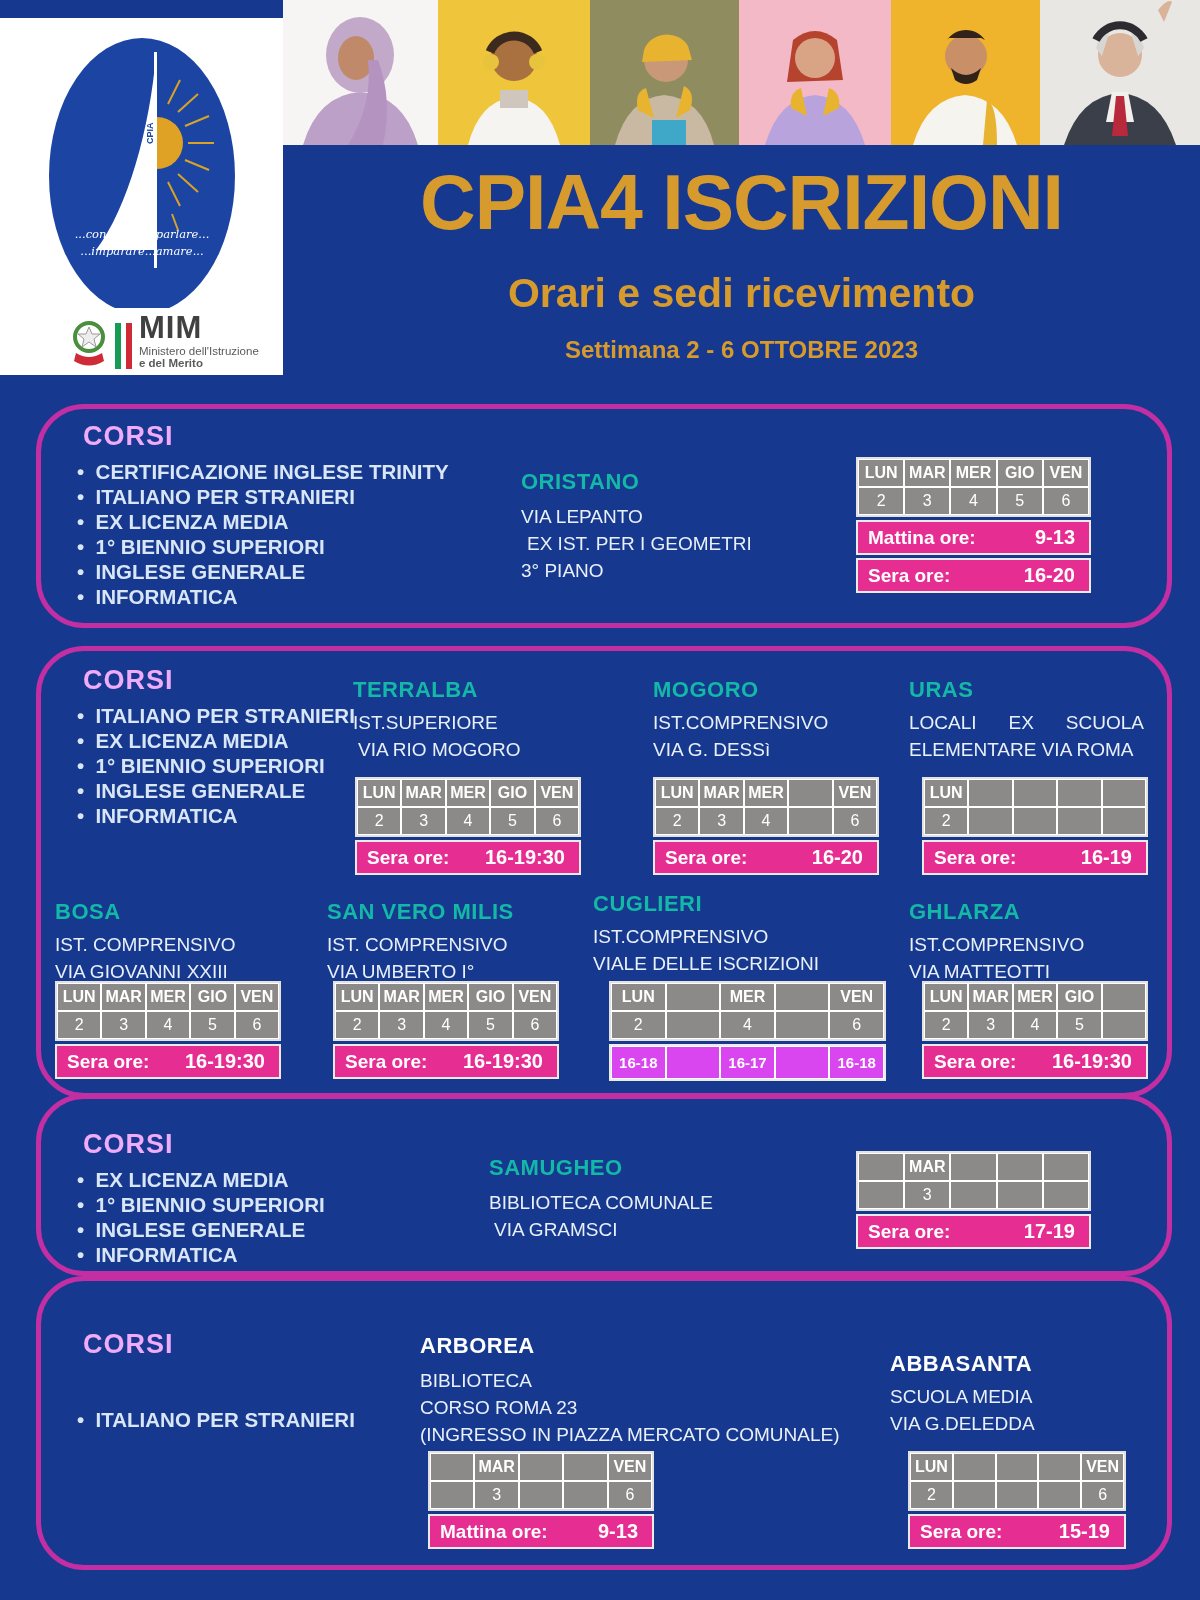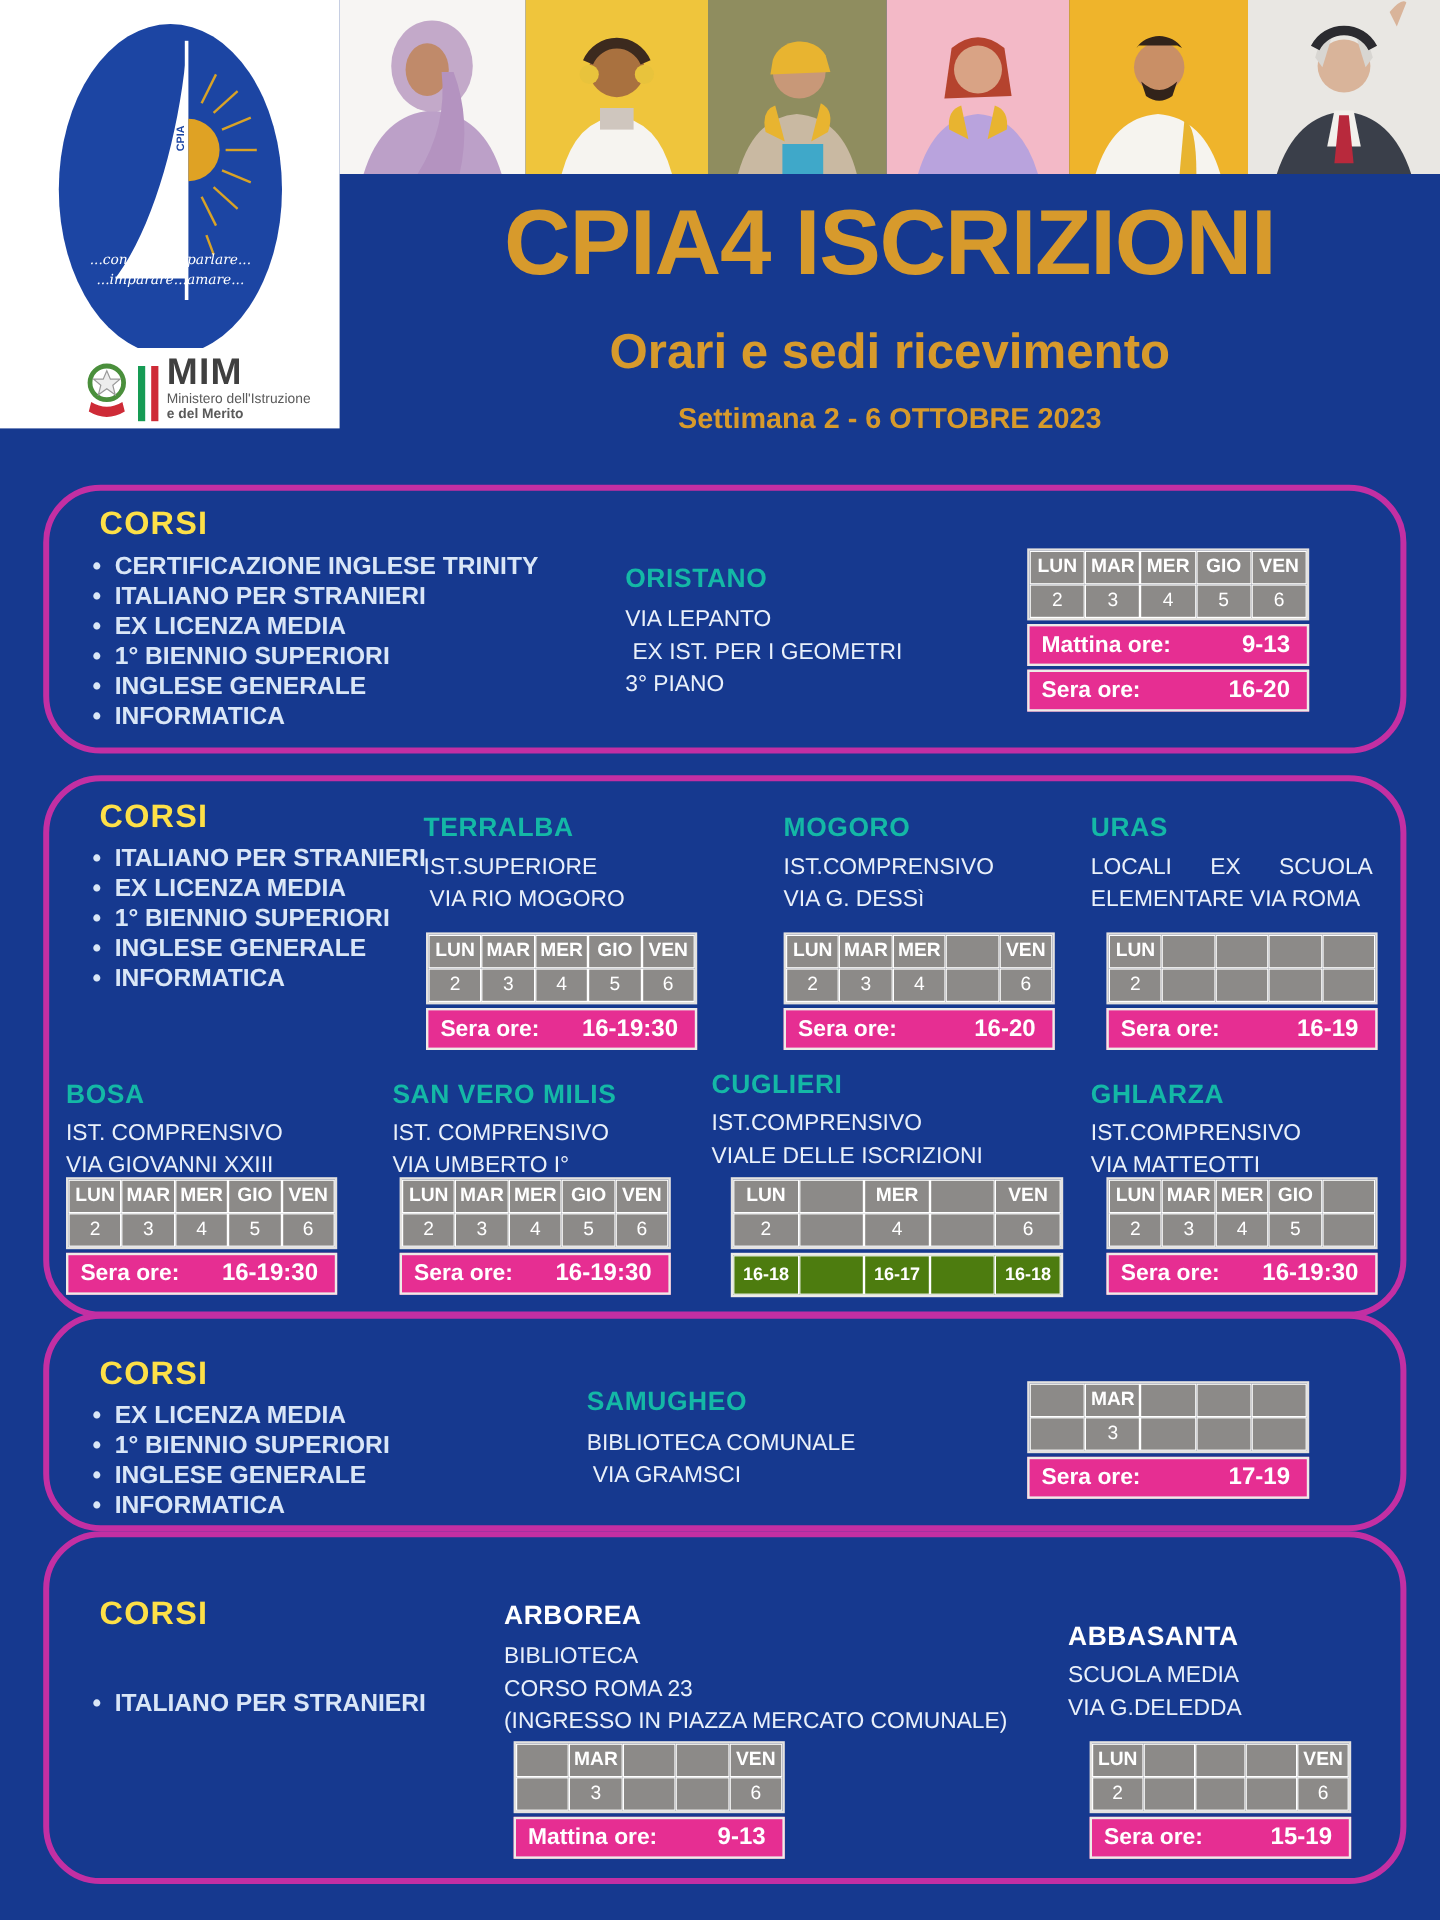--- a/index.html
+++ b/index.html
@@ -1,21 +1,21 @@
 <!DOCTYPE html>
 <html><head>
 <meta charset="utf-8">
 <style>
   html,body{margin:0;padding:0;background:#0d2a6e;}
   .canvas{position:relative;width:1200px;height:1600px;background:#16398F;overflow:hidden;
           font-family:"Liberation Sans",sans-serif;}
   .abs{position:absolute;}
 
   
-  .logo-box{left:0;top:0;width:283px;height:357px;background:#ffffff;}
+  .logo-box{left:0;top:18px;width:283px;height:357px;background:#ffffff;}
   .photo-strip{left:283px;top:0;width:917px;height:145px;display:flex;}
   .seg{height:145px;position:relative;overflow:hidden;}
   .seg svg{position:absolute;bottom:0;left:0;}
   .mim-row{left:70px;top:294px;display:flex;align-items:flex-end;gap:7px;}
   .flagbars{display:flex;gap:5px;margin-top:4px;}
   .bar{width:6px;height:46px;}
   .bar.g{background:#169B54;}
   .bar.r{background:#CE2B37;}
   .mim-txt{line-height:1;}
   .mim-acr{font-size:31px;font-weight:bold;color:#404040;letter-spacing:1px;}
@@ -24,42 +24,42 @@
 
   .title1{left:283px;top:158px;width:917px;text-align:center;color:#D79A2C;
           font-size:77px;font-weight:bold;letter-spacing:-1px;}
   .title2{left:283px;top:270px;width:917px;text-align:center;color:#D79A2C;
           font-size:41px;font-weight:bold;}
   .title3{left:283px;top:336px;width:917px;text-align:center;color:#D79A2C;
           font-size:24px;font-weight:bold;}
 
   
   .section{position:absolute;border:5px solid #C32FA3;border-radius:48px;}
-  .corsi{color:#fde047;font-size:27px;font-weight:bold;letter-spacing:1px;}
+  .corsi{color:#f0abfc;font-size:27px;font-weight:bold;letter-spacing:1px;}
   .clist{list-style:none;margin:0;padding:0;}
   .clist li{color:#D9E6F7;font-size:20.5px;font-weight:bold;line-height:25px;white-space:nowrap;}
   .clist li::before{content:"\2022\00a0\00a0";color:#D9E6F7;}
   .loc-name{color:#14b8a6;font-size:22px;font-weight:bold;letter-spacing:.5px;white-space:nowrap;}
   .loc-name.white{color:#ffffff;}
   .addr{color:#E9F0FA;font-size:19px;line-height:27px;white-space:nowrap;}
   .addr.just{white-space:normal;text-align:justify;text-align-last:justify;}
 
   
   .tblgrp{position:absolute;width:226px;}
   .grid{border:2px solid #E4E2DF;}
   .trow{display:flex;}
   .tcell{flex:1;background:#8C8A88;color:#fff;text-align:center;border:1px solid #fff;
          font-size:16px;height:26px;line-height:26px;overflow:hidden;}
   .days .tcell{font-weight:bold;}
   .pink{margin-top:3px;background:#E62E92;border:2px solid #EDEBE8;color:#fff;display:flex;
         height:31px;line-height:31px;font-weight:bold;}
   .pink .plabel{padding-left:10px;font-size:19px;white-space:nowrap;}
   .pink .pvalue{margin-left:auto;padding-right:14px;font-size:20px;white-space:nowrap;}
   .pinkcells{margin-top:3px;border:2px solid #EDEBE8;display:flex;}
-  .pinkcells .tcell{background:#4d7c0f;font-weight:bold;font-size:15px;height:31px;line-height:31px;}
+  .pinkcells .tcell{background:#d946ef;font-weight:bold;font-size:15px;height:31px;line-height:31px;}
 </style>
 </head>
 <body>
 
 <div class="canvas">
 
   <div class="abs photo-strip">
     <div class="seg" style="width:155px;background:#F7F5F3;">
       <svg width="155" height="145" viewBox="0 0 155 145">
         <path d="M20,145 Q35,95 77,92 Q120,95 135,145 Z" fill="#BCA0C8"></path>

